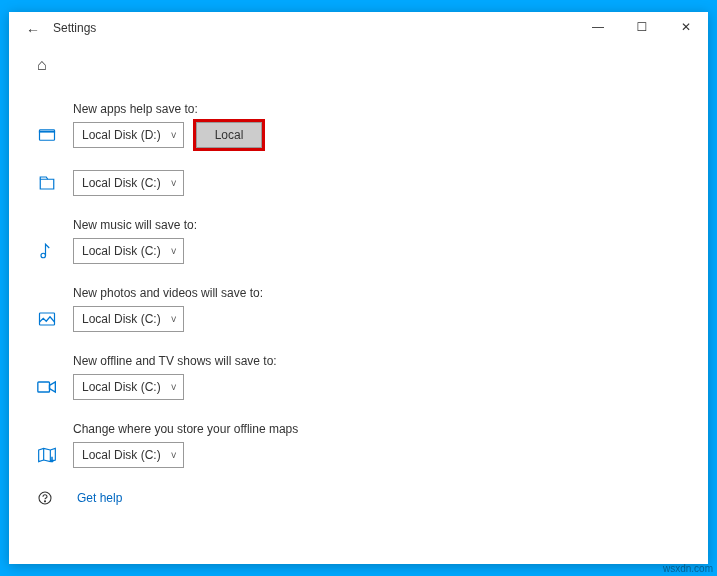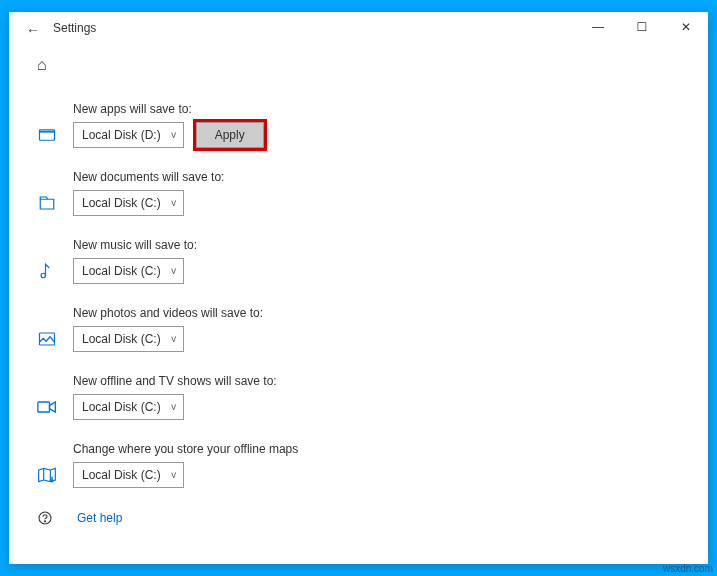--- a/index.html
+++ b/index.html
@@ -177,38 +177,37 @@
       </div>
     </div>
   </div>
 
   <div class="content">
     <div class="header-row">
       <span class="home-icon">⌂</span>
     </div>
 
     <div class="settings-block">
-      <span class="block-label">New apps will save to:</span>
+      <span class="block-label">New apps help save to:</span>
       <div class="row">
         <span class="row-icon">
           <svg width="18" height="18" viewBox="0 0 24 24" fill="none" stroke="#0078d4" stroke-width="1.6">
               <rect x="2" y="5" width="20" height="14" rx="1"></rect>
               <rect x="2" y="7" width="20" height="1" fill="#0078d4"></rect>
             </svg>
         </span>
         <div class="combo">
           <span>Local Disk (D:)</span>
           <span class="chev">˅</span>
         </div>
-        <button class="apply-btn">Apply</button>
-      </div>
-    </div>
-
-    <div class="settings-block">
-      <span class="block-label">New documents will save to:</span>
+        <button class="apply-btn">Local</button>
+      </div>
+    </div>
+
+    <div class="settings-block">
       <div class="row">
         <span class="row-icon">
           <svg width="18" height="18" viewBox="0 0 24 24" fill="none" stroke="#0078d4" stroke-width="1.6">
               <path d="M3 7h18v13H3z"></path>
               <path d="M3 7V4h8l2 3"></path>
             </svg>
         </span>
         <div class="combo">
           <span>Local Disk (C:)</span>
           <span class="chev">˅</span>

